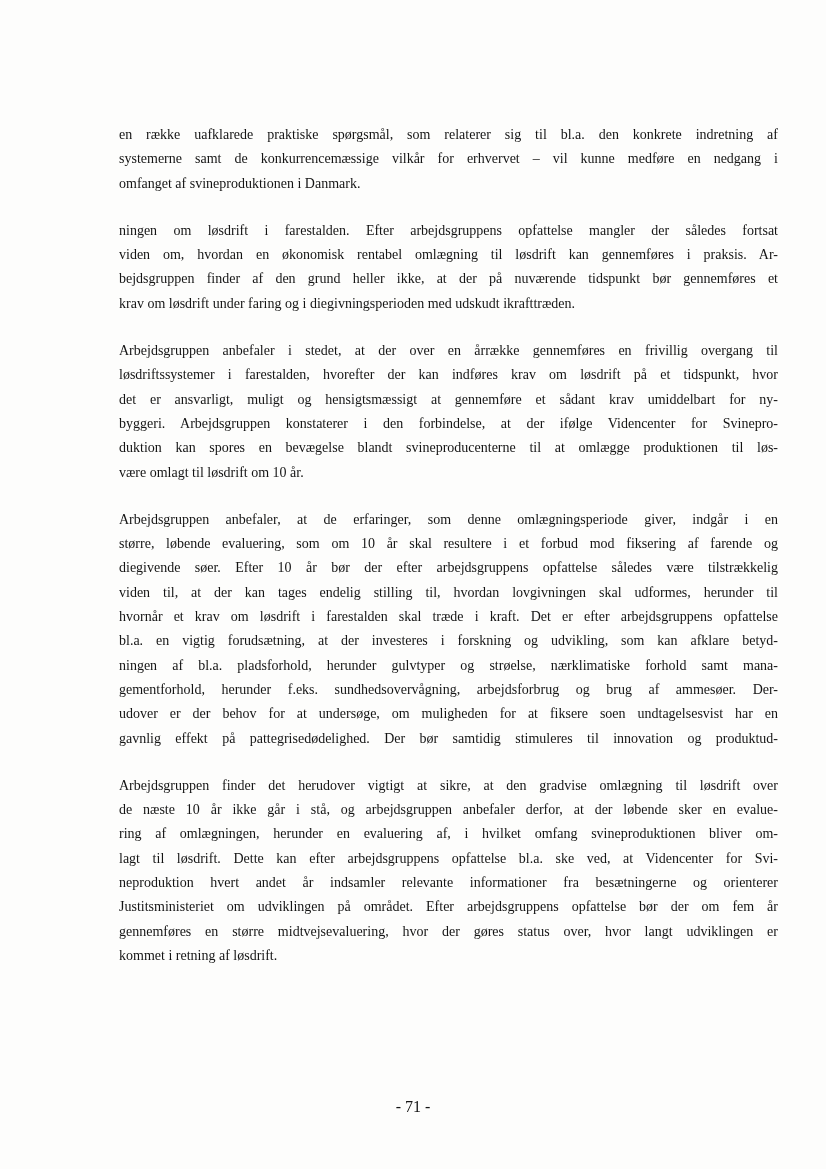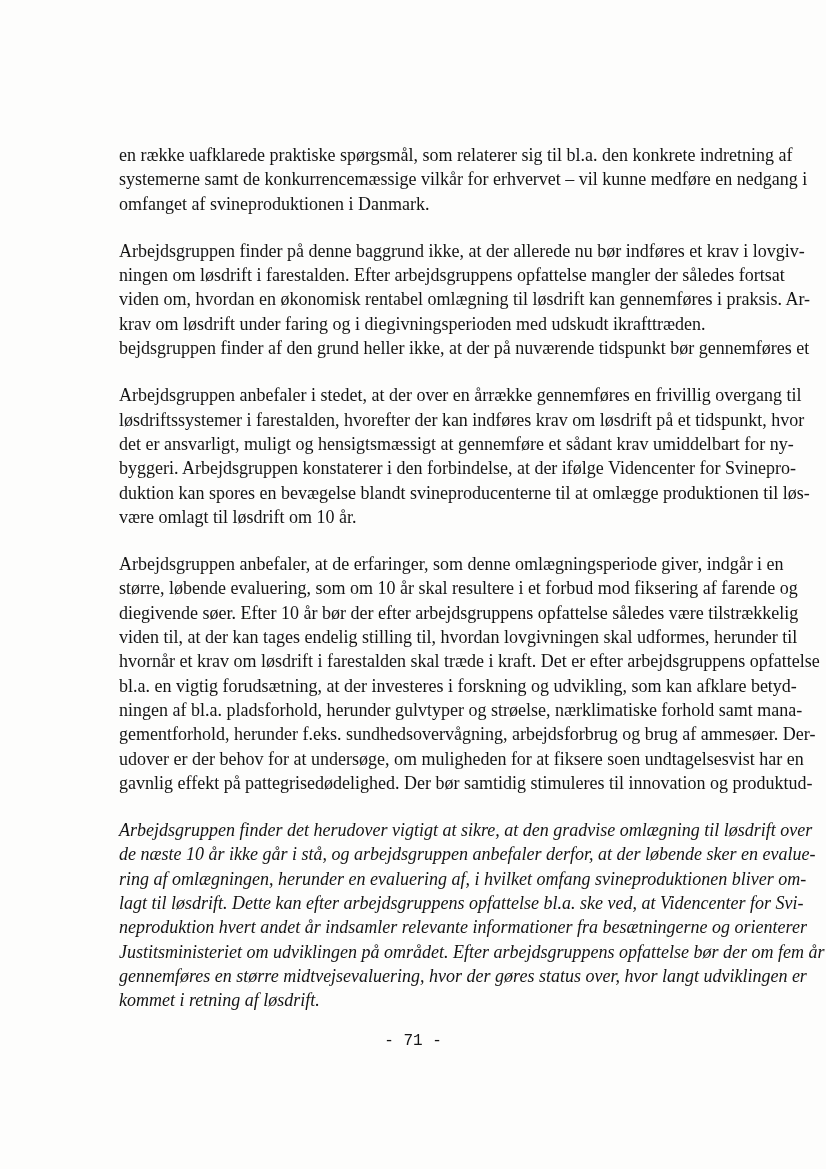--- a/index.html
+++ b/index.html
@@ -4,47 +4,46 @@
 <style>
   html, body { margin: 0; padding: 0; background: #ffffff; }
   body { width: 826px; height: 1169px; position: relative; overflow: hidden; }
   .page {
     position: absolute; left: 0; top: 0; width: 826px; height: 1169px;
     background: #fdfdfc;
   }
   .content {
     position: absolute; left: 119px; top: 123px; width: 659px;
     font-family: "Liberation Serif", "DejaVu Serif", serif;
-    font-size: 18px; line-height: 24.3px; color: #141414; margin-top: 20px;
+    font-size: 14px; line-height: 24.3px; color: #141414;
   }
   .para { margin: 0 0 23px 0; text-align: justify; hyphens: manual; }
-  .para:last-child { margin-bottom: 0; font-style: italic; }
+  .para:last-child { margin-bottom: 0; }
   .line { display: block; text-align: justify; text-align-last: justify; white-space: nowrap; }
   .line.last { text-align-last: left; }
   .page-number {
-    position: absolute; left: 0; width: 826px; top: 1032px; text-align: center;
-    font-family: Liberation Mono, monospace; font-size: 16px; color: #141414;
+    position: absolute; left: 0; width: 826px; top: 1098px; text-align: center;
+    font-family: Liberation Serif, serif; font-size: 16px; color: #141414;
   }
 </style>
 </head>
 <body>
 
 <div class="page">
   <div class="content">
     <p class="para">
       <span class="line">en række uafklarede praktiske spørgsmål, som relaterer sig til bl.a. den konkrete indretning af</span>
       <span class="line">systemerne samt de konkurrencemæssige vilkår for erhvervet – vil kunne medføre en nedgang i</span>
       <span class="line last">omfanget af svineproduktionen i Danmark.</span>
     </p>
     <p class="para">
-      <span class="line">Arbejdsgruppen finder på denne baggrund ikke, at der allerede nu bør indføres et krav i lovgiv-</span>
       <span class="line">ningen om løsdrift i farestalden. Efter arbejdsgruppens opfattelse mangler der således fortsat</span>
       <span class="line">viden om, hvordan en økonomisk rentabel omlægning til løsdrift kan gennemføres i praksis. Ar-</span>
+      <span class="line">bejdsgruppen finder af den grund heller ikke, at der på nuværende tidspunkt bør gennemføres et</span>
       <span class="line last">krav om løsdrift under faring og i diegivningsperioden med udskudt ikrafttræden.</span>
-      <span class="line">bejdsgruppen finder af den grund heller ikke, at der på nuværende tidspunkt bør gennemføres et</span>
     </p>
     <p class="para">
       <span class="line">Arbejdsgruppen anbefaler i stedet, at der over en årrække gennemføres en frivillig overgang til</span>
       <span class="line">løsdriftssystemer i farestalden, hvorefter der kan indføres krav om løsdrift på et tidspunkt, hvor</span>
       <span class="line">det er ansvarligt, muligt og hensigtsmæssigt at gennemføre et sådant krav umiddelbart for ny-</span>
       <span class="line">byggeri. Arbejdsgruppen konstaterer i den forbindelse, at der ifølge Videncenter for Svinepro-</span>
       <span class="line">duktion kan spores en bevægelse blandt svineproducenterne til at omlægge produktionen til løs-</span>
       <span class="line last">være omlagt til løsdrift om 10 år.</span>
     </p>
     <p class="para">

